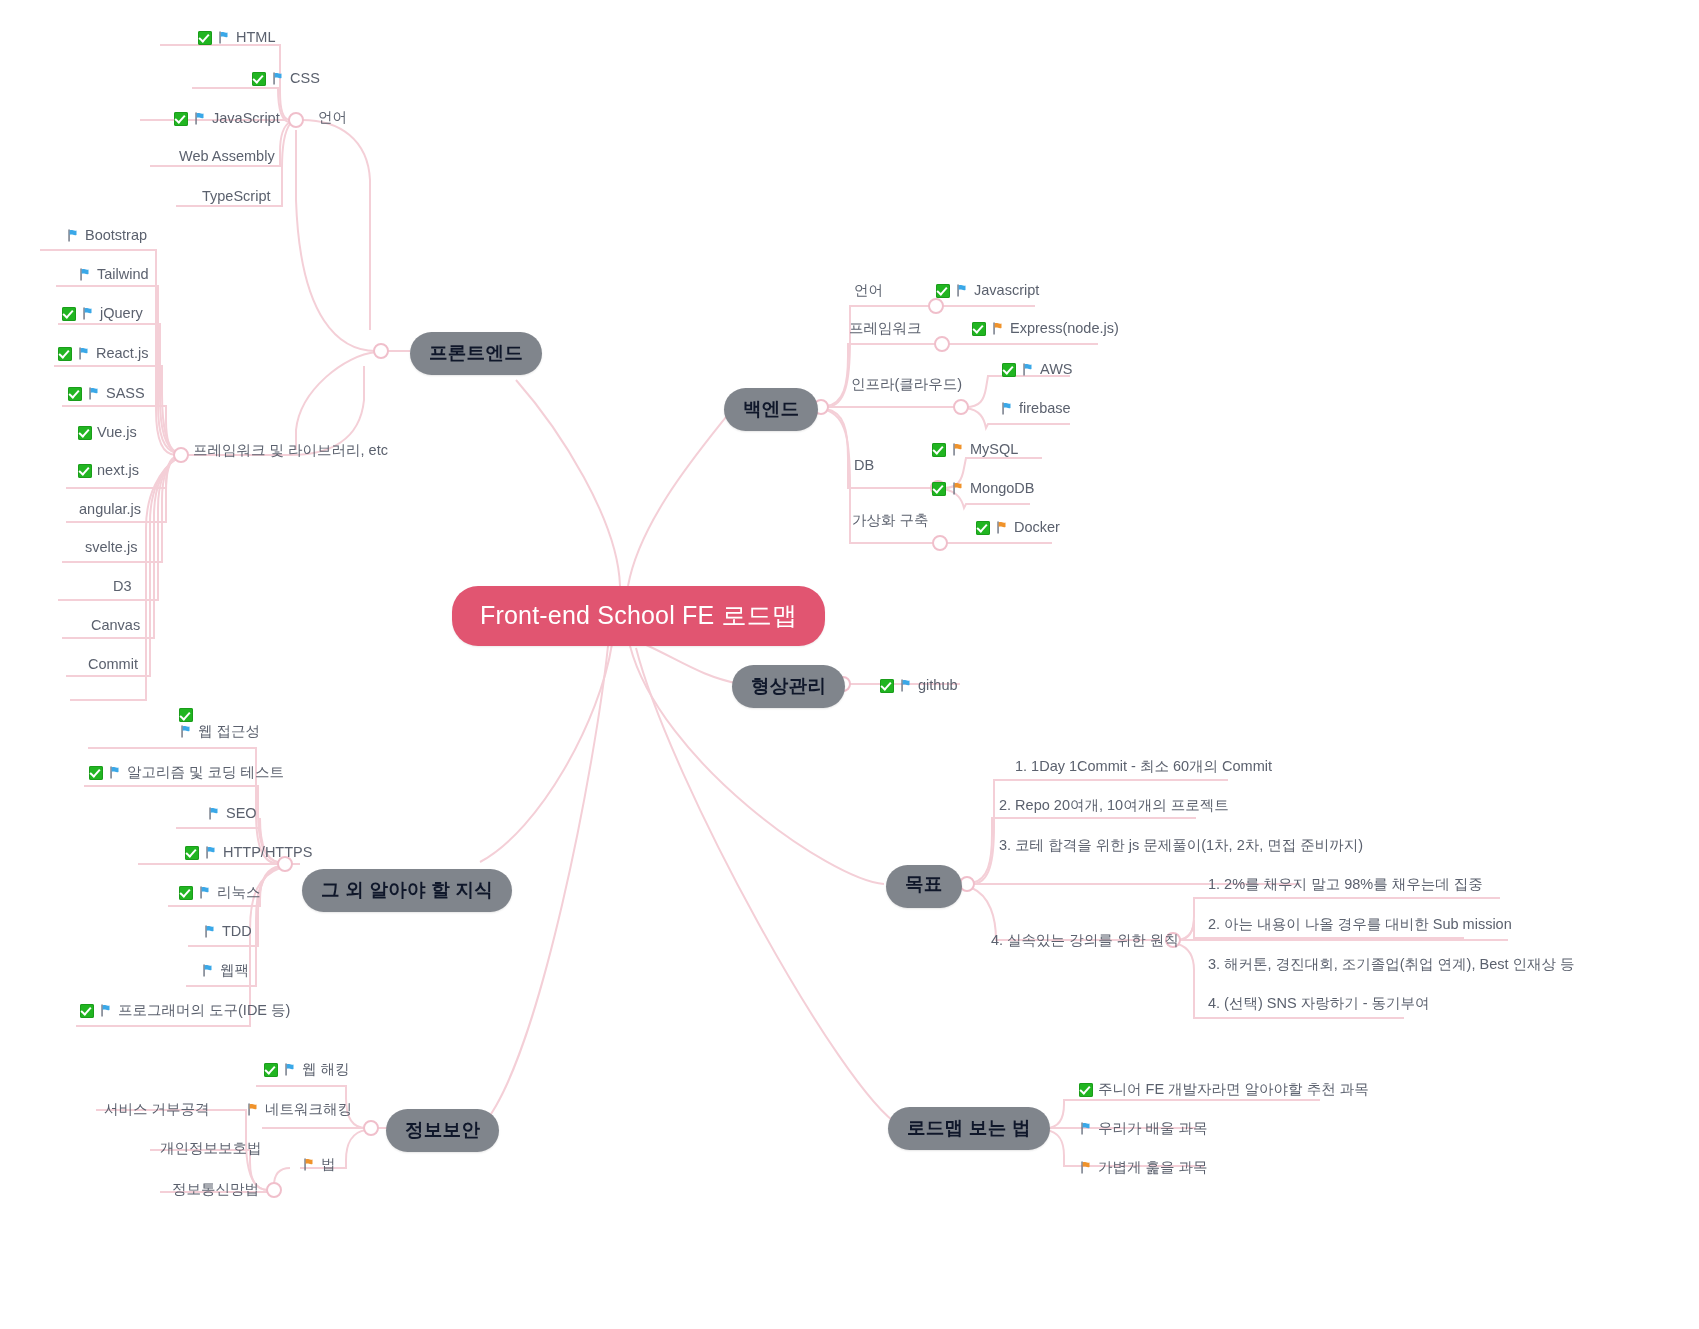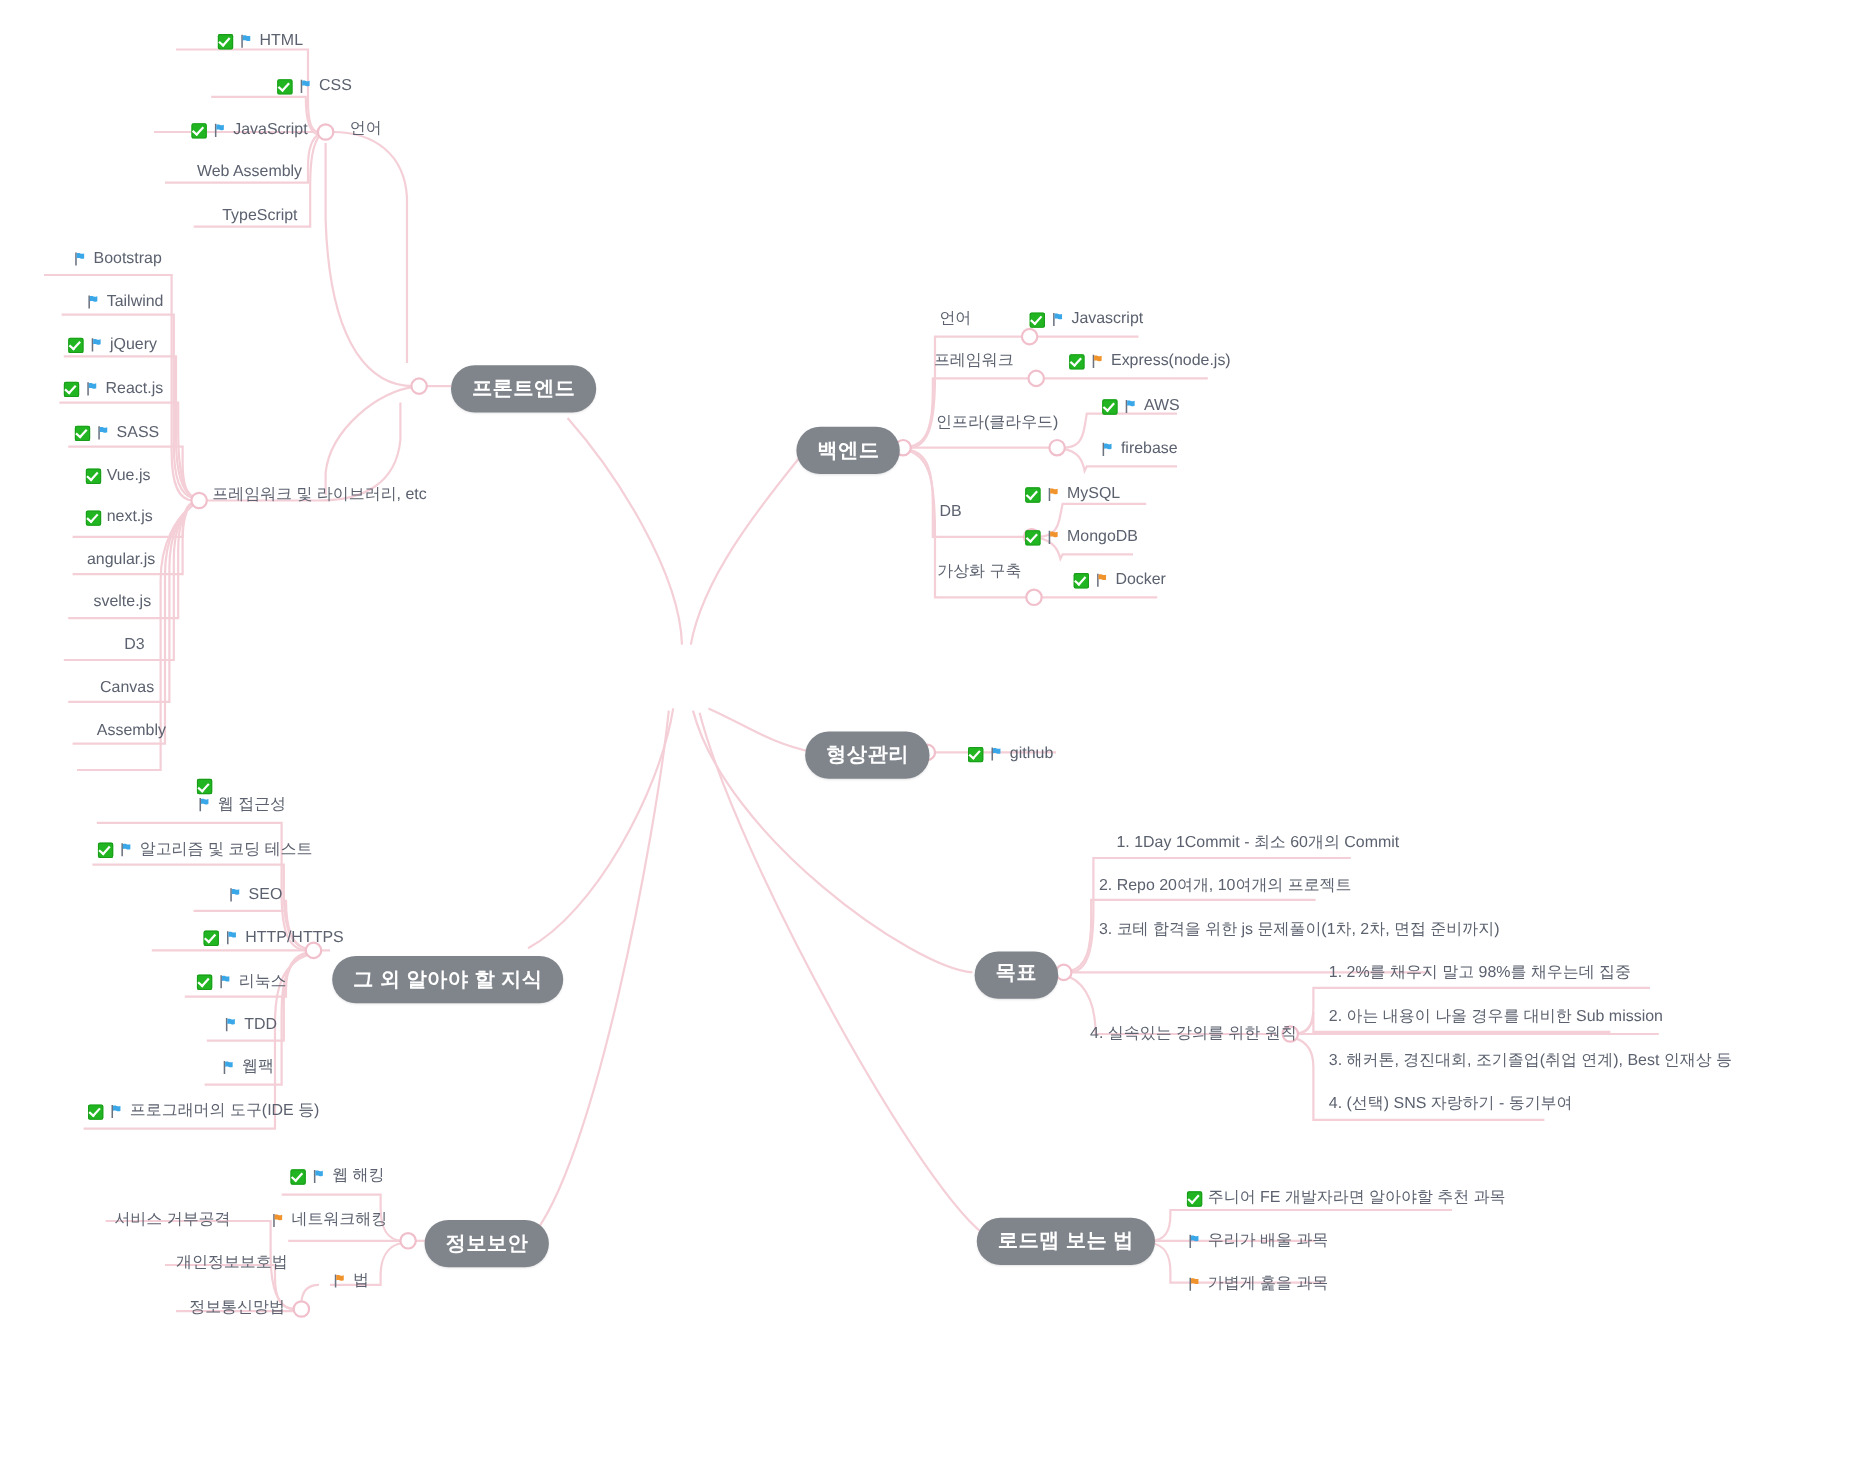--- a/index.html
+++ b/index.html
@@ -18,21 +18,21 @@
   .node .lbl{display:inline-block;}
   
   .root{
     background:#e15571;color:#ffffff;border-radius:26px;
     padding:13px 28px;font-size:25px;letter-spacing:.2px;
     box-shadow:0 1px 2px rgba(0,0,0,.08);
     display:flex;align-items:center;justify-content:center;
   }
   
   .branch{
-    background:#80858c;color:#ffffff;border-radius:22px;
+    background:#80858c;color:#0f172a;border-radius:22px;
     padding:9px 19px;font-size:18.5px;font-weight:bold;
     box-shadow:0 1px 2px rgba(0,0,0,.10);
     display:flex;align-items:center;justify-content:center;
     letter-spacing:.3px;
   }
   
   .chk{
     width:14px;height:14px;flex:0 0 14px;border-radius:2px;
     background:#21b521;position:relative;display:inline-block;
     box-shadow:inset 0 0 0 1px #1a9c1a;
@@ -159,20 +159,23 @@
     <circle cx="843" cy="684" r="7"></circle>
     <circle cx="285" cy="864" r="7"></circle>
     <circle cx="371" cy="1128" r="7"></circle>
     <circle cx="274" cy="1190" r="7"></circle>
     <circle cx="967" cy="884" r="7"></circle>
     <circle cx="1173" cy="940" r="7"></circle>
     <circle cx="1041" cy="1128" r="7"></circle>
   </g>
 </svg>
 
+<div class="node root" style="left:452px;top:586px;">
+  <span class="lbl">Front-end School FE 로드맵</span>
+</div>
 
 <div class="node branch" style="left:410px;top:332px;">
   <span class="lbl">프론트엔드</span>
 </div>
 <div class="node branch" style="left:724px;top:388px;">
   <span class="lbl">백엔드</span>
 </div>
 <div class="node branch" style="left:732px;top:665px;">
   <span class="lbl">형상관리</span>
 </div>
@@ -280,21 +283,21 @@
 <div class="node" style="left:85px;top:538px;">
   <span class="lbl">svelte.js</span>
 </div>
 <div class="node" style="left:113px;top:577px;">
   <span class="lbl">D3</span>
 </div>
 <div class="node" style="left:91px;top:616px;">
   <span class="lbl">Canvas</span>
 </div>
 <div class="node" style="left:88px;top:655px;">
-  <span class="lbl">Assembly</span>
+  <span class="lbl">Commit</span>
 </div>
 
 <div class="node" style="left:854px;top:281px;">
   <span class="lbl">언어</span>
 </div>
 <div class="node" style="left:849px;top:319px;">
   <span class="lbl">프레임워크</span>
 </div>
 <div class="node" style="left:851px;top:375px;">
   <span class="lbl">인프라(클라우드)</span>

